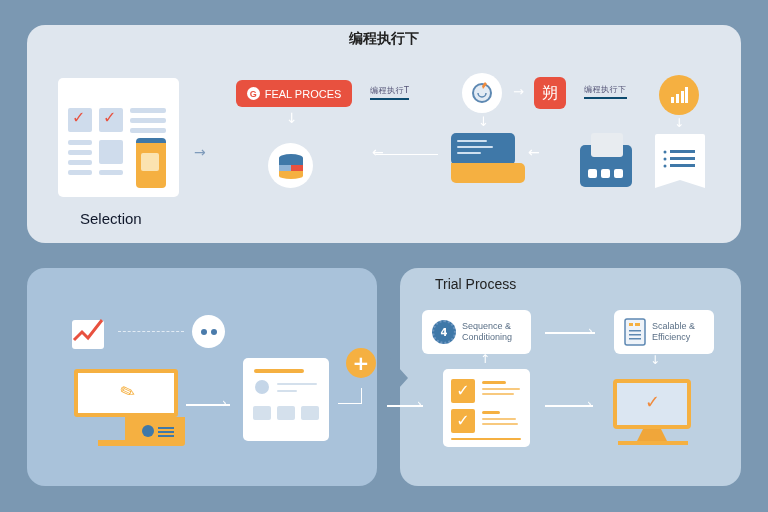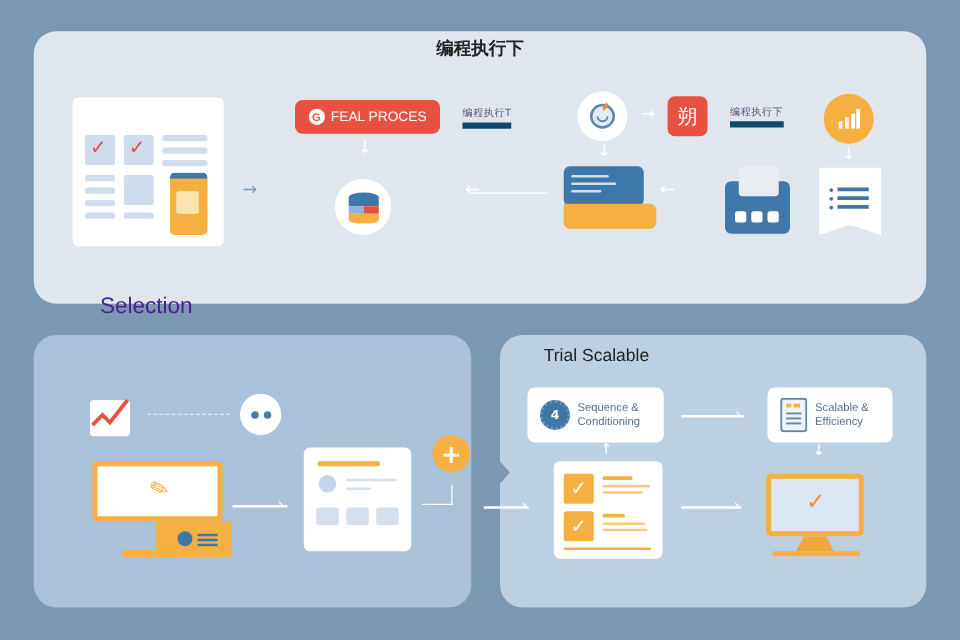--- a/index.html
+++ b/index.html
@@ -4,26 +4,26 @@
 <style>
   * { box-sizing: border-box; margin: 0; padding: 0; }
   html, body { width: 768px; height: 512px; overflow: hidden; }
   body { background: #7b98b2; font-family: "DejaVu Sans", sans-serif; position: relative; }
   .abs { position: absolute; }
   .panel-top { left: 27px; top: 25px; width: 714px; height: 218px; background: #dfe6ee; border-radius: 18px; }
   .panel-bl { left: 27px; top: 268px; width: 350px; height: 218px; background: #a9c2da; border-radius: 18px; }
   .panel-br { left: 400px; top: 268px; width: 341px; height: 218px; background: #bdd0e1; border-radius: 18px; }
   .chev { left: 378px; top: 268px; width: 30px; height: 218px; }
   .title-top { left: 0; width: 768px; top: 30px; text-align: center; font-size: 14px; font-weight: bold; color: #222; }
-  .lbl-sel { left: 80px; top: 210px; font-family: "Liberation Sans", sans-serif; font-size: 18px; color: #4c1d95; margin-top: 24px; }
+  .lbl-sel { left: 80px; top: 210px; font-family: "Liberation Sans", sans-serif; font-size: 15px; color: #0f172a; }
   .lbl-trial { left: 435px; top: 276px; font-family: "Liberation Sans", sans-serif; font-size: 14px; color: #222; }
   .card { background: #fff; border-radius: 5px; }
   .bar { position: absolute; border-radius: 2px; }
   .btn-feal { left: 236px; top: 80px; width: 116px; height: 27px; background: #e8513f; border-radius: 6px; color: #fff; font-size: 11px; font-family: "Liberation Sans", sans-serif; display: flex; align-items: center; justify-content: center; gap: 5px; }
-  .tiny-lbl { font-size: 8px; color: #557; letter-spacing: 0.5px; border-bottom: 5px solid #0c4a6e; padding-bottom: 2px; }
+  .tiny-lbl { font-size: 8px; color: #557; letter-spacing: 0.5px; border-bottom: 2px solid #0c4a6e; padding-bottom: 2px; }
   .circle { border-radius: 50%; display: flex; align-items: center; justify-content: center; }
   .small-txt { font-family: "Liberation Sans", sans-serif; font-size: 9px; color: #5a6f86; line-height: 11px; }
   svg { display: block; }
 </style>
 </head>
 <body>
 
 <div class="abs panel-top"></div>
 <div class="abs panel-bl"></div>
 <div class="abs panel-br"></div>
@@ -157,21 +157,21 @@
   <div class="bar" style="left:34px;top:25px;width:40px;height:2px;background:#d4e0ec;"></div>
   <div class="bar" style="left:34px;top:32px;width:20px;height:2px;background:#d4e0ec;"></div>
   <div class="bar" style="left:10px;top:48px;width:18px;height:14px;background:#d4e0ec;"></div>
   <div class="bar" style="left:34px;top:48px;width:18px;height:14px;background:#d4e0ec;"></div>
   <div class="bar" style="left:58px;top:48px;width:18px;height:14px;background:#d4e0ec;"></div>
 </div>
 
 <div class="abs circle" style="left:346px;top:348px;width:30px;height:30px;background:#f5b041;color:#fff;font-size:20px;font-weight:bold;">+</div>
 <div class="abs" style="left:338px;top:388px;width:24px;height:16px;border-right:1.5px solid #fff;border-bottom:1.5px solid #fff;"></div>
 
-<div class="abs lbl-trial">Trial Scalable</div>
+<div class="abs lbl-trial">Trial Process</div>
 
 <div class="abs" style="left:387px;top:405px;width:36px;height:1.5px;background:#fff;"></div>
 <div class="abs" style="left:417px;top:397px;color:#fff;font-size:12px;">›</div>
 
 <div class="abs card" style="left:422px;top:310px;width:109px;height:44px;display:flex;align-items:center;gap:6px;padding-left:10px;border-radius:6px;">
   <div class="circle" style="width:24px;height:24px;background:#3f78a8;color:#fff;font-size:10px;font-weight:bold;border:2px dotted #6a94bf;">4</div>
   <div class="small-txt">
     <div>Sequence &amp;</div>
     <div>Conditioning</div>
   </div>

